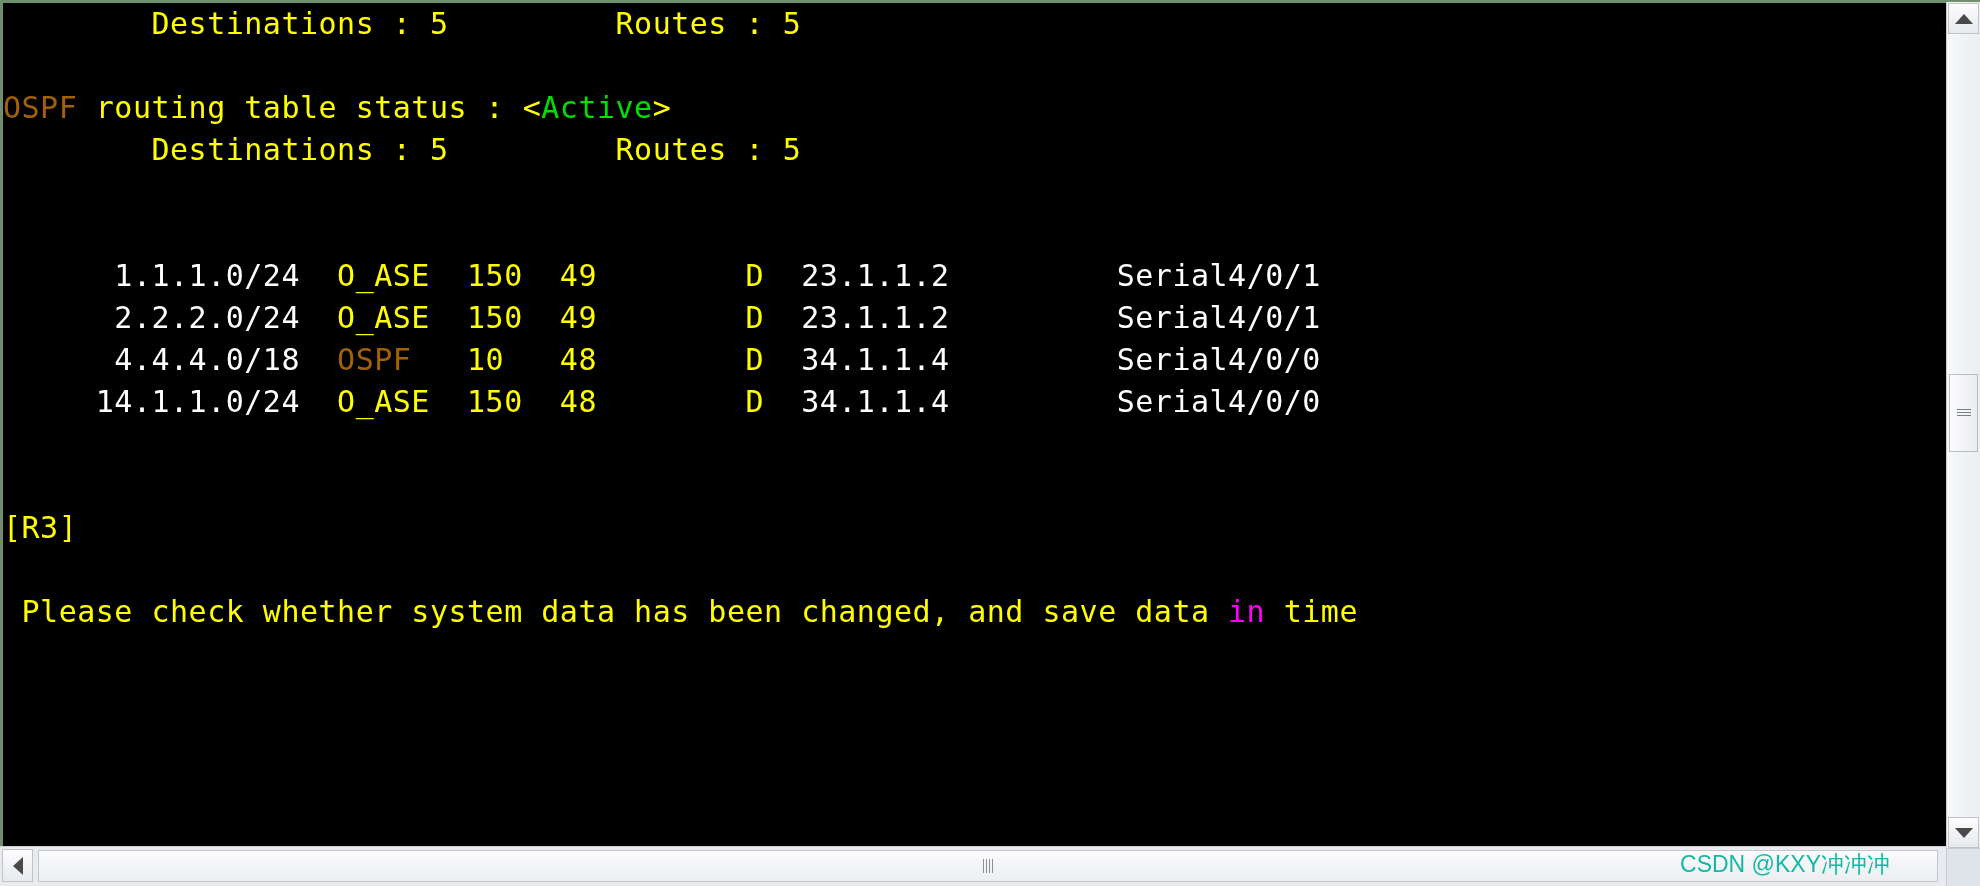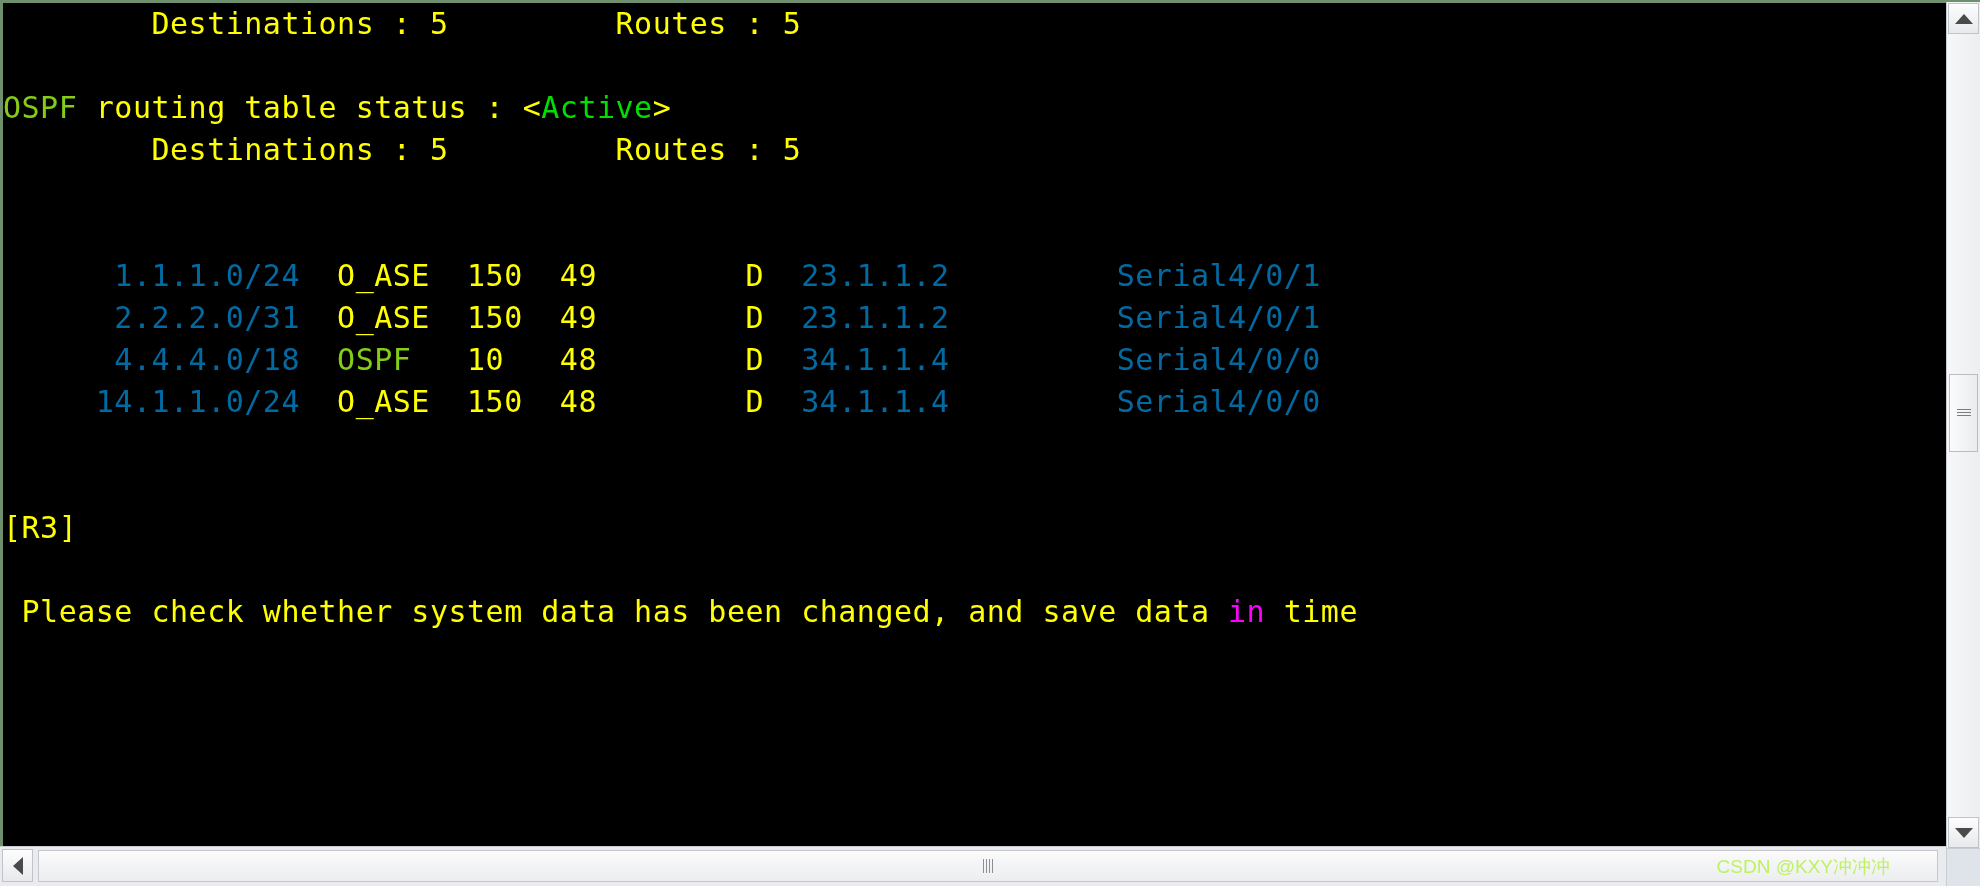--- a/index.html
+++ b/index.html
@@ -49,25 +49,25 @@
     font-family: "DejaVu Sans Mono", "Liberation Mono", monospace;
     font-size: 30px;
     line-height: 42px;
     height: 42px;
     letter-spacing: 0.5px;
     color: #ffff00;
   }
   .blank { height: 42px; }
 
   .c-yellow   { color: #ffff00; }
-  .c-blue     { color: #84cc16; }
+  .c-blue     { color: #a16207; }
   .c-green    { color: #00e000; }
   .c-red      { color: #ff0000; }
   .c-magenta  { color: #ff00ff; }
-  .c-orange   { color: #0369a1; }
+  .c-orange   { color: #ffffff; }
 
   
   .vscroll {
     position: absolute;
     top: 2px;
     right: 0;
     width: 34px;
     height: 884px;
     background: linear-gradient(to right, #f6f7f9, #eceef1);
     border-left: 1px solid #c9ccd1;
@@ -175,22 +175,22 @@
   .grip-v {
     width: 10px;
     height: 14px;
     background: repeating-linear-gradient(to right, #8b8e93 0 1px, transparent 1px 3px);
   }
   .watermark {
     position: absolute;
     right: 90px;
     bottom: 6px;
     font-family: "Liberation Sans", sans-serif;
-    font-size: 19px;
-    color: #bef264;
+    font-size: 23px;
+    color: #14b8a6;
     white-space: nowrap;
   }
 </style>
 </head>
 <body>
 
 <div class="screen">
 
   <div class="top-edge"></div>
   <div class="left-edge"></div>
@@ -205,21 +205,21 @@
 
     <div class="line"><span>        </span><span class="c-yellow">Destinations</span><span class="c-yellow"> : </span><span class="c-yellow">5</span><span>         </span><span class="c-yellow">Routes</span><span class="c-yellow"> : </span><span class="c-yellow">5</span></div>
 
     <div class="blank"></div>
 
 
     <div class="blank"></div>
 
     <div id="route-rows">
         <div class="line"><span class="c-orange">      1.1.1.0/24</span><span>  </span><span class="c-yellow">O_ASE</span><span>  </span><span class="c-yellow">150</span><span>  </span><span class="c-yellow">49</span><span>        </span><span class="c-yellow">D</span><span>  </span><span class="c-orange">23.1.1.2 </span><span>        </span><span class="c-orange">Serial4/0/1</span></div>
-        <div class="line"><span class="c-orange">      2.2.2.0/31</span><span>  </span><span class="c-yellow">O_ASE</span><span>  </span><span class="c-yellow">150</span><span>  </span><span class="c-yellow">49</span><span>        </span><span class="c-yellow">D</span><span>  </span><span class="c-orange">23.1.1.2 </span><span>        </span><span class="c-orange">Serial4/0/1</span></div>
+        <div class="line"><span class="c-orange">      2.2.2.0/24</span><span>  </span><span class="c-yellow">O_ASE</span><span>  </span><span class="c-yellow">150</span><span>  </span><span class="c-yellow">49</span><span>        </span><span class="c-yellow">D</span><span>  </span><span class="c-orange">23.1.1.2 </span><span>        </span><span class="c-orange">Serial4/0/1</span></div>
         <div class="line"><span class="c-orange">      4.4.4.0/18</span><span>  </span><span class="c-blue">OSPF </span><span>  </span><span class="c-yellow">10 </span><span>  </span><span class="c-yellow">48</span><span>        </span><span class="c-yellow">D</span><span>  </span><span class="c-orange">34.1.1.4 </span><span>        </span><span class="c-orange">Serial4/0/0</span></div>
         <div class="line"><span class="c-orange">     14.1.1.0/24</span><span>  </span><span class="c-yellow">O_ASE</span><span>  </span><span class="c-yellow">150</span><span>  </span><span class="c-yellow">48</span><span>        </span><span class="c-yellow">D</span><span>  </span><span class="c-orange">34.1.1.4 </span><span>        </span><span class="c-orange">Serial4/0/0</span></div>
       </div>
 
     <div class="blank"></div>
 
 
 
     <div class="blank"></div>
 

